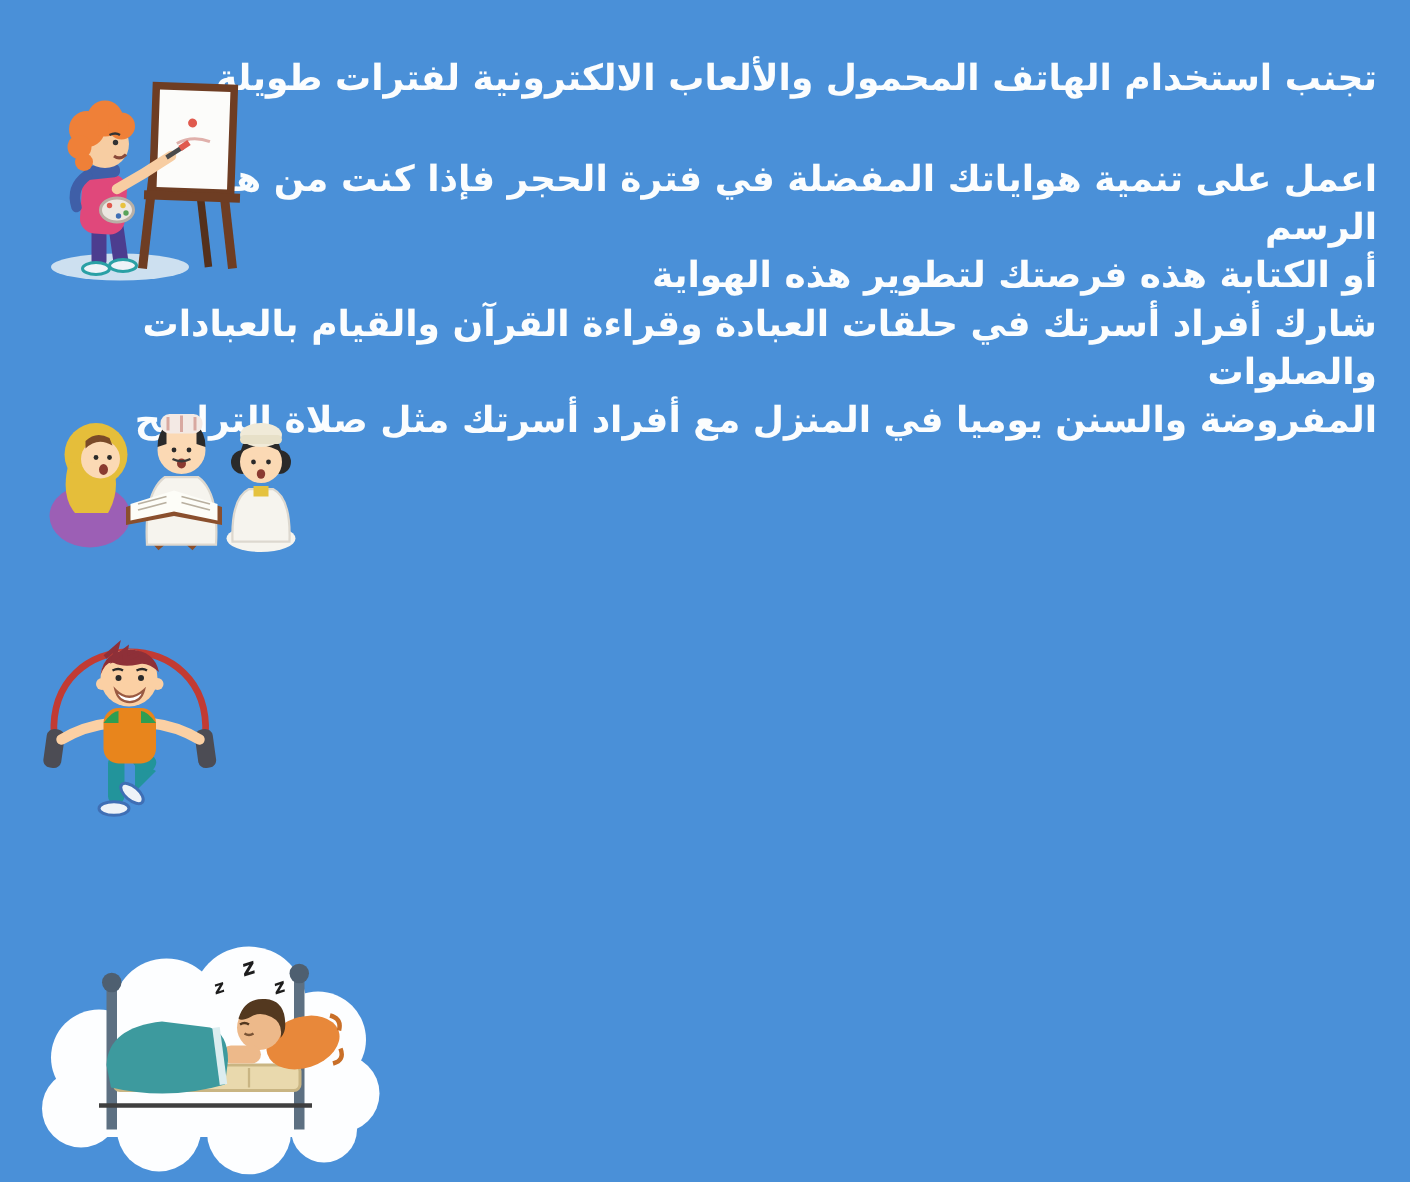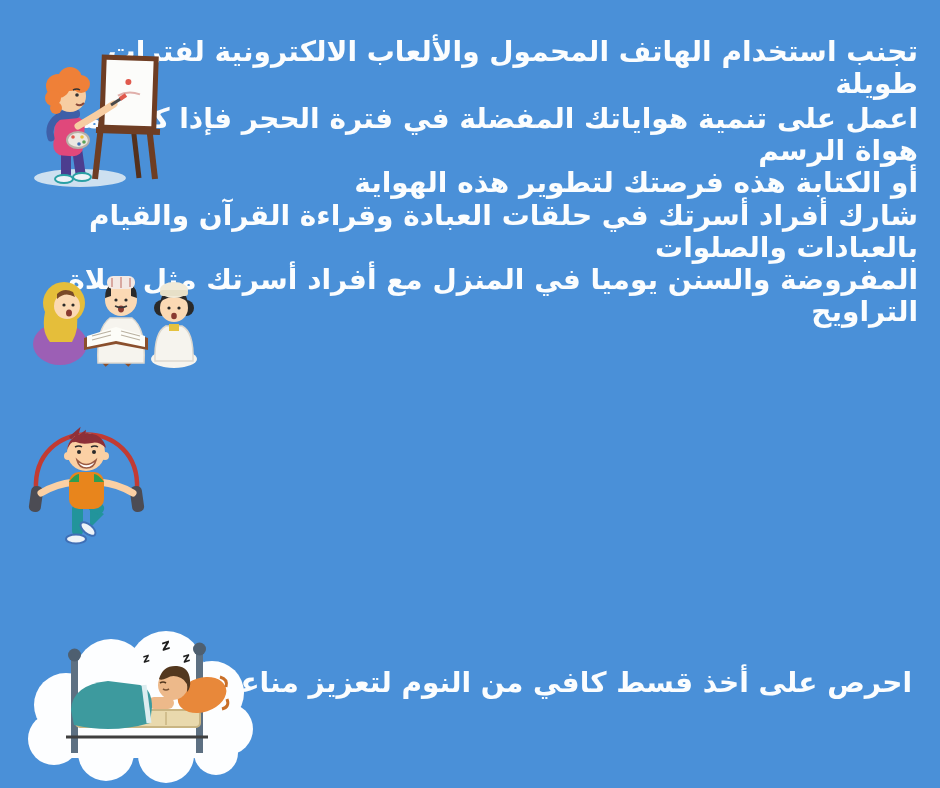--- a/index.html
+++ b/index.html
@@ -8,21 +8,21 @@
     width:940px;height:788px;
     background:#4A90D8;
     overflow:hidden;
     font-family:"DejaVu Sans",sans-serif;
   }
   .tip{
     position:absolute;
     direction:rtl;
     color:#FBFDFE;
     font-weight:bold;
-    font-size:28px;
+    font-size:24px;
     line-height:32px;
     white-space:pre-line;
     letter-spacing:0;
   }
   .tip-1{top:36px;right:22px;width:880px;}
   .tip-2{top:103px;right:22px;width:880px;}
   .tip-3{top:200px;right:22px;width:880px;}
   .tip-4{top:370px;right:22px;width:880px;}
   .tip-5{top:537px;right:12px;width:915px;}
   .tip-6{top:667px;right:28px;width:880px;}
@@ -37,21 +37,20 @@
 </head>
 <body>
 
 <div class="canvas" style="background: rgb(74, 144, 216); color: rgb(251, 253, 254);">
 
   <div class="tip tip-1">تجنب استخدام الهاتف المحمول والألعاب الالكترونية لفترات طويلة</div>
   <div class="tip tip-2">اعمل على تنمية هواياتك المفضلة في فترة الحجر فإذا كنت من هواة الرسم
 أو الكتابة هذه فرصتك لتطوير هذه الهواية</div>
   <div class="tip tip-3">شارك أفراد أسرتك في حلقات العبادة وقراءة القرآن والقيام بالعبادات والصلوات
 المفروضة والسنن يوميا في المنزل مع أفراد أسرتك مثل صلاة التراويح</div>
-  <div class="tip tip-6">احرص على أخذ قسط كافي من النوم لتعزيز مناعتك</div>
 
   <div class="illu illu-paint">
     <svg viewBox="0 0 160 150" xmlns="http://www.w3.org/2000/svg">
       <ellipse cx="62" cy="140" rx="46" ry="9" fill="#cde0f0"></ellipse>
 
       <line x1="112" y1="62" x2="121" y2="140" stroke="#54301c" stroke-width="5"></line>
       <line x1="90" y1="26" x2="77" y2="141" stroke="#6e3d23" stroke-width="6"></line>
       <line x1="124" y1="26" x2="137" y2="141" stroke="#6e3d23" stroke-width="6"></line>
       <g transform="rotate(2 110 55)">
         <rect x="85" y="20" width="52" height="70" fill="#fcfcfa" stroke="#6e3d23" stroke-width="5"></rect>

